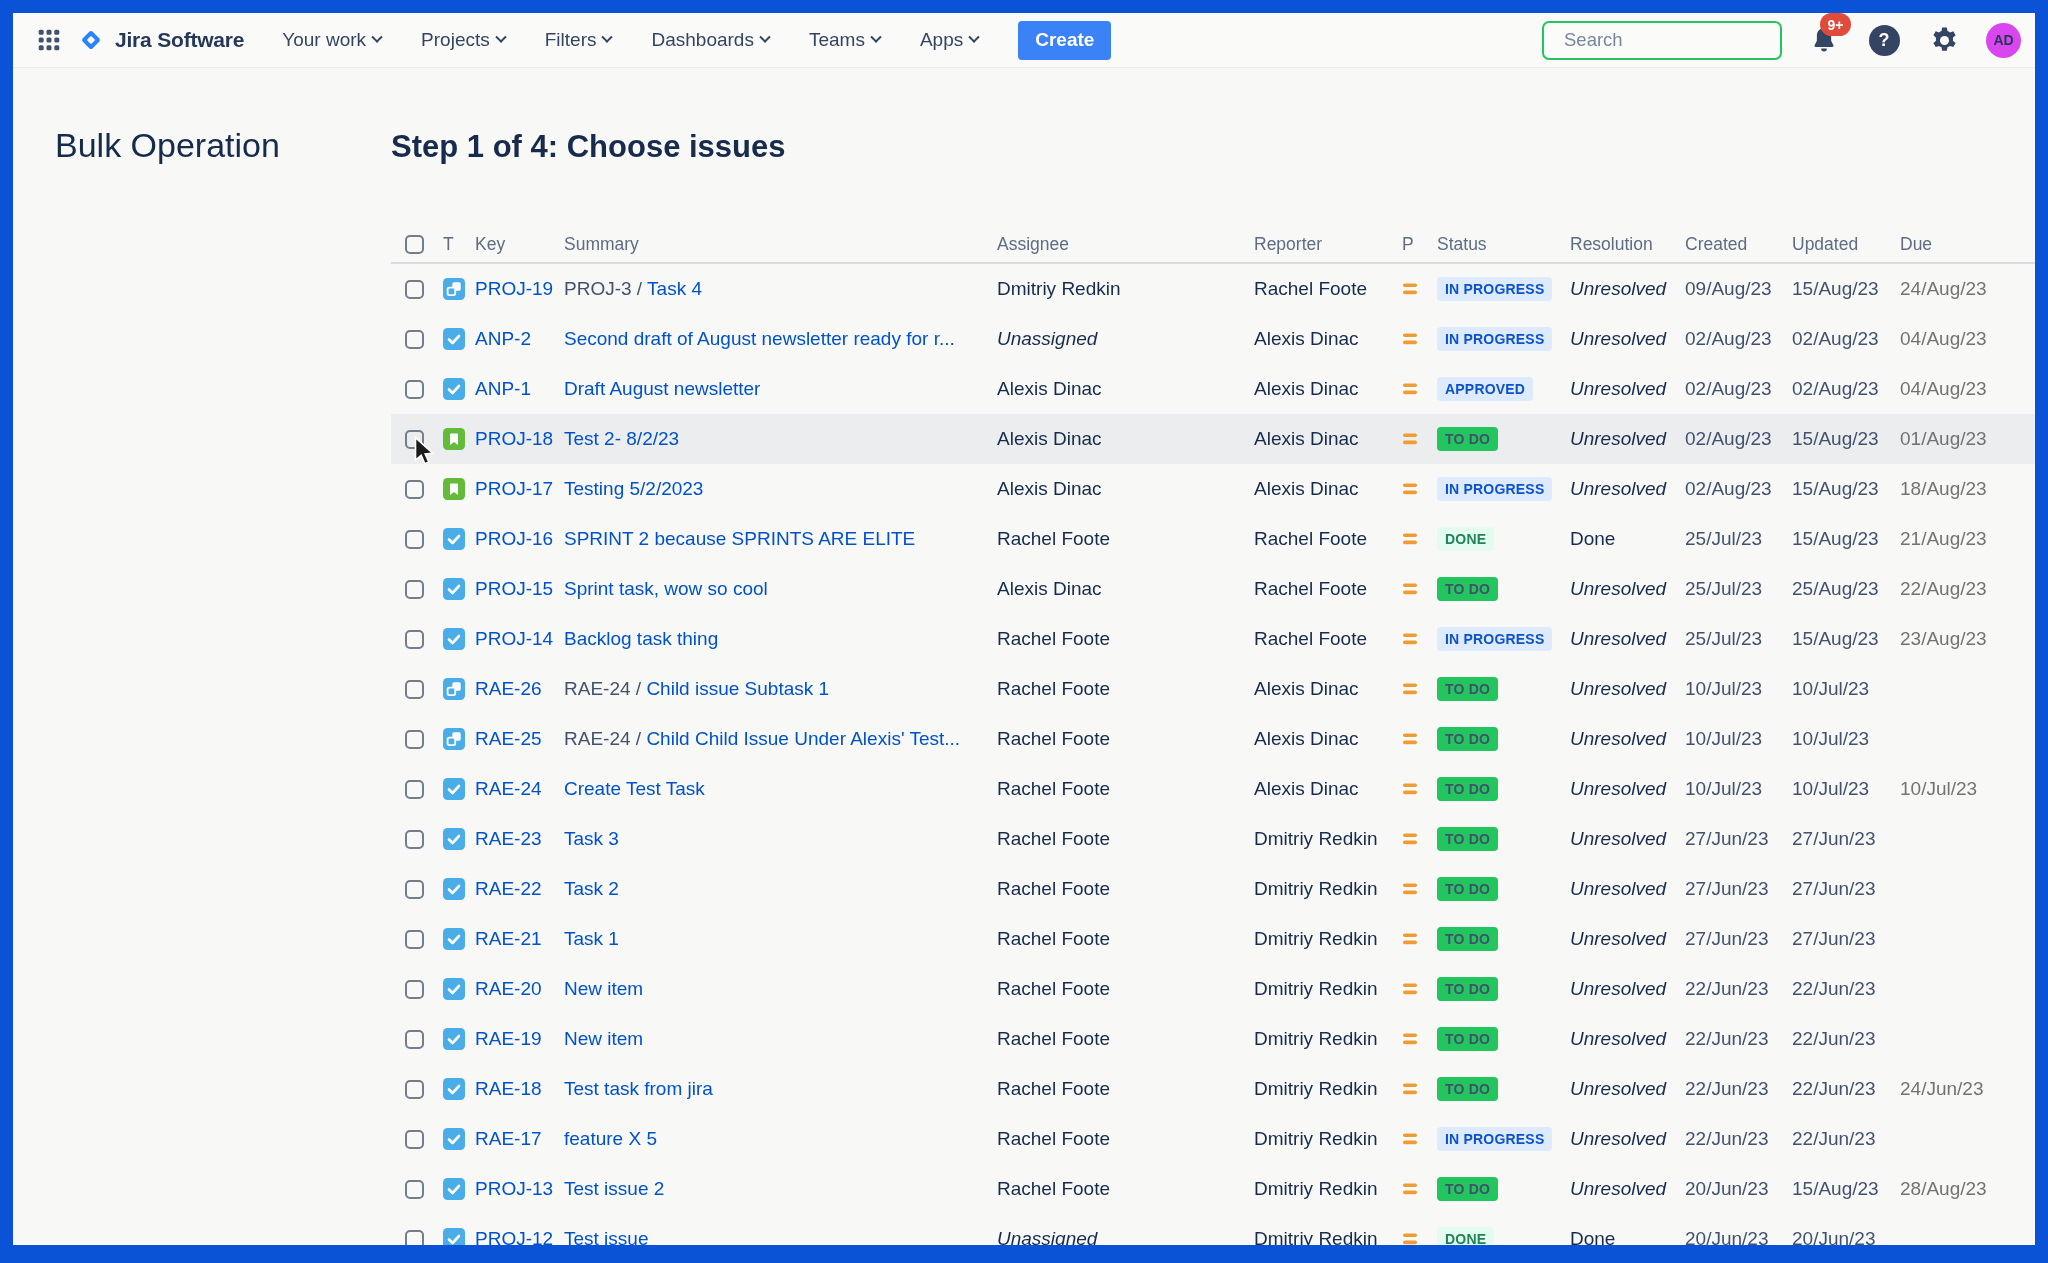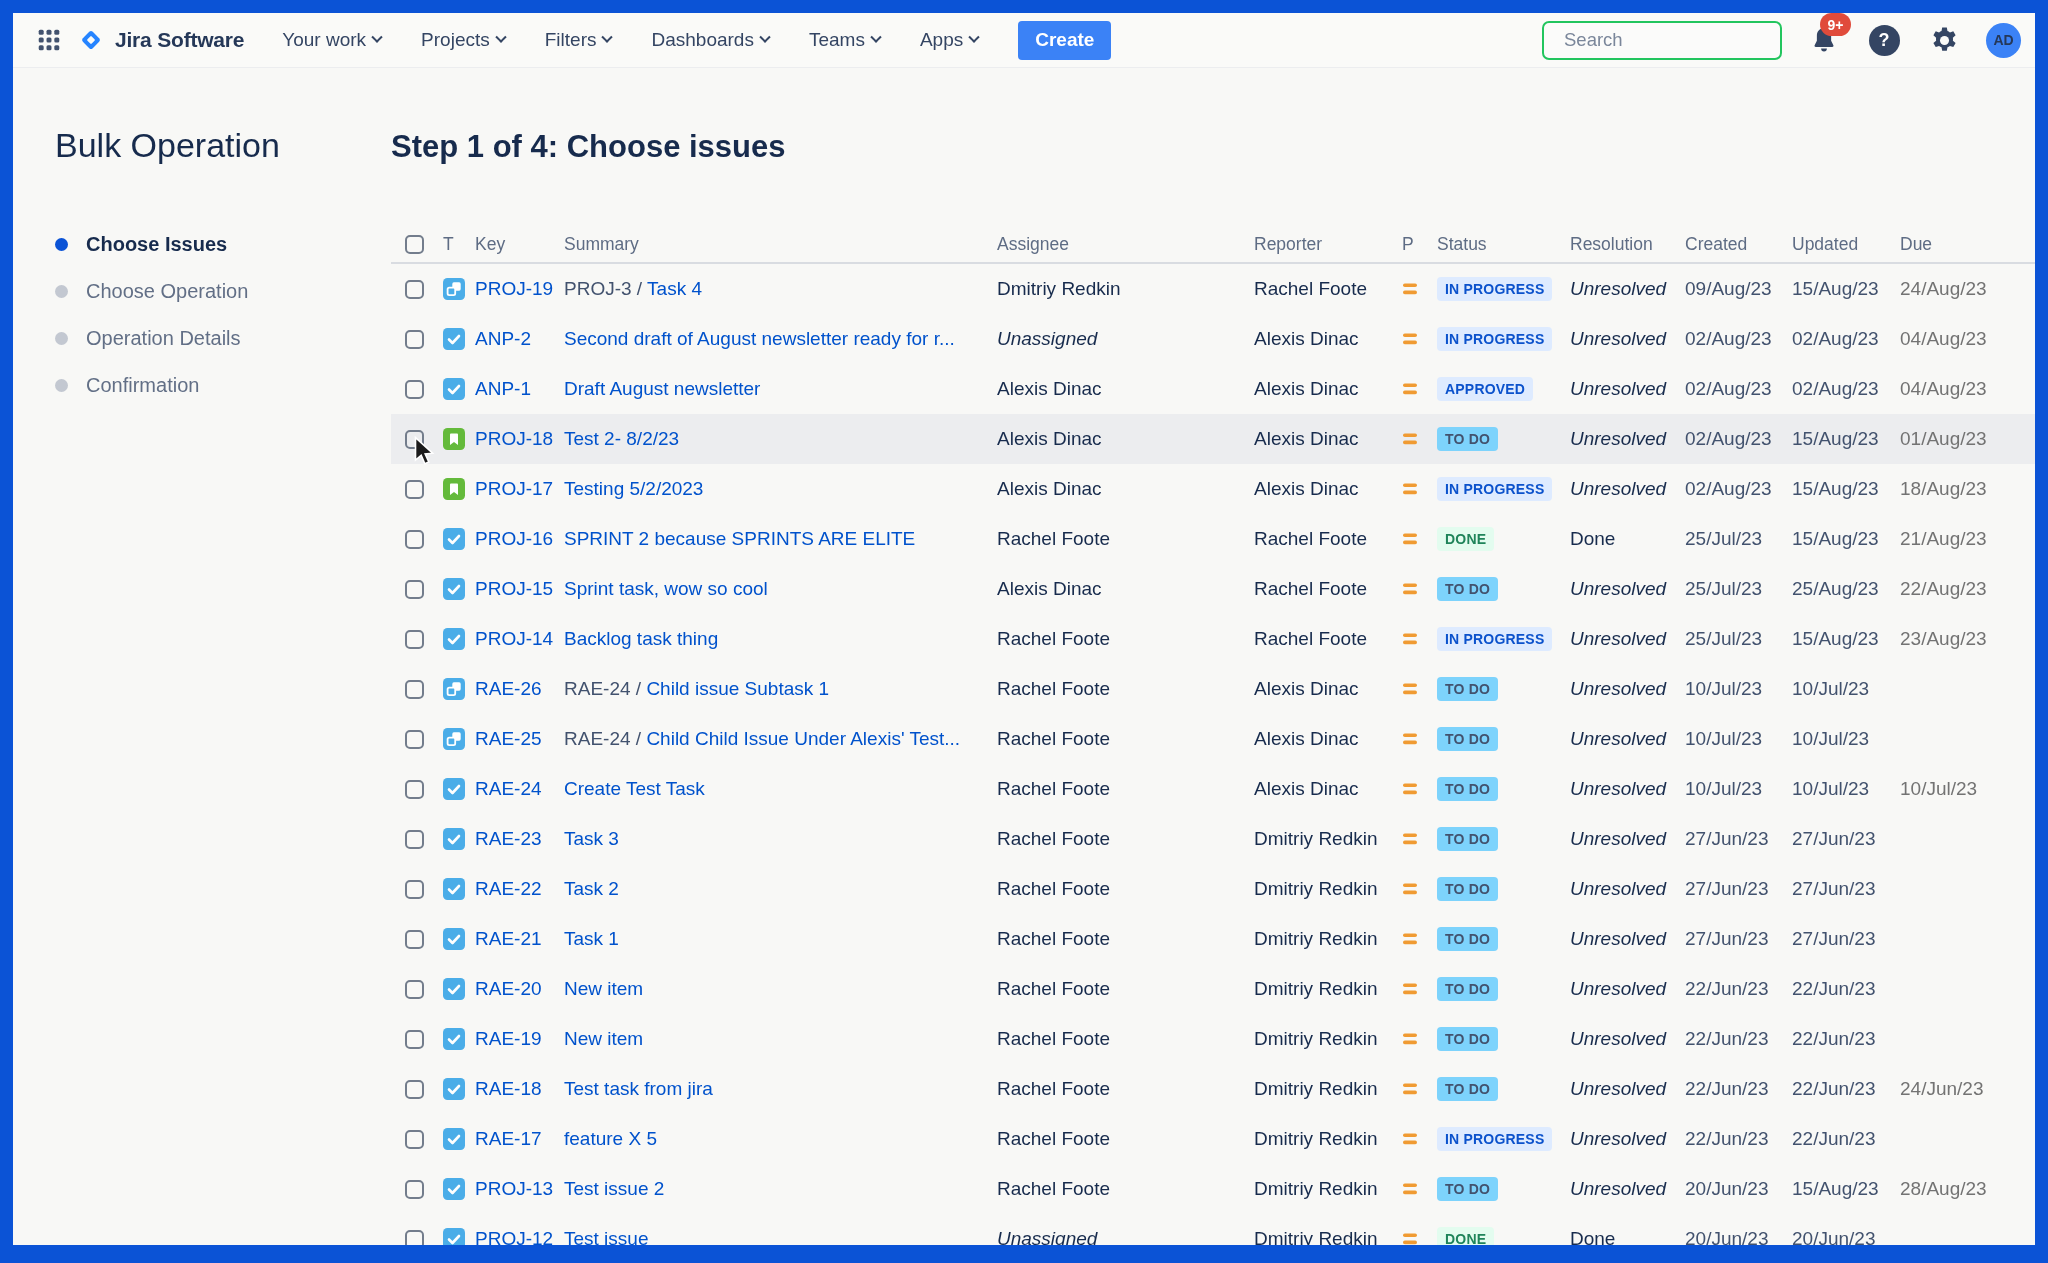--- a/index.html
+++ b/index.html
@@ -32,21 +32,21 @@
     font-size:18.5px; color:#344563; font-family:inherit; }
   .search-box input::placeholder { color:#7A869A; }
   .icon-btn { position:relative; width:36px; height:36px; display:flex;
     align-items:center; justify-content:center; cursor:pointer; }
   .notif-badge { position:absolute; top:-9px; left:14px; min-width:31px; height:23px;
     background:#E04B3B; border-radius:12px; color:#fff; font-size:14px; font-weight:700;
     display:flex; align-items:center; justify-content:center; padding:0 6px; }
   .help-circle { width:31px; height:31px; border-radius:50%; background:#344563;
     color:#fff; font-size:18px; font-weight:700; display:flex; align-items:center;
     justify-content:center; }
-  .avatar { width:35px; height:35px; border-radius:50%; background:#3b82f6;
+  .avatar { width:35px; height:35px; border-radius:50%; background:#d946ef;
     color:#253858; font-size:14px; font-weight:700; display:flex;
     align-items:center; justify-content:center; cursor:pointer; }
 
   
   .sidebar { position:absolute; left:0; top:55px; width:360px; }
   .sidebar h1 { margin:58px 0 0 42px; font-size:34px; font-weight:400; color:#172B4D; }
   .steps { list-style:none; margin:56px 0 0 42px; }
   .step { display:flex; align-items:center; gap:18px; height:47px; cursor:pointer; }
   .step-dot { width:13px; height:13px; border-radius:50%; background:#C3C8D1; flex:none; }
   .step-label { font-size:20px; color:#626F86; }
@@ -67,21 +67,21 @@
     background:transparent; cursor:pointer; }
   .type-ico { display:flex; align-items:center; }
   .key-link, .sum-link { color:#0052CC; font-size:19px; text-decoration:none; cursor:pointer; }
   .cell-sum { font-size:19px; white-space:nowrap; overflow:hidden; }
   .sum-parent { color:#42526E; }
   .person { font-size:19px; color:#172B4D; }
   .it { font-style:italic; }
   .badge { display:inline-block; font-size:14px; font-weight:700; letter-spacing:0.2px;
     padding:4px 8px; border-radius:4px; white-space:nowrap; }
   .badge.blue  { background:#DEEBFF; color:#0B52CC; }
-  .badge.gray  { background:#7dd3fc; color:#42526E; }
+  .badge.gray  { background:#22c55e; color:#42526E; }
   .badge.green { background:#E3FCEF; color:#1F845A; }
   .res { font-size:19px; color:#172B4D; }
   .date { font-size:19px; color:#42526E; }
   .date.due { color:#737373; }
 
   .cursor { position:absolute; left:398px; top:423px; z-index:5; pointer-events:none; }
 </style>
 </head>
 <body>
 
@@ -162,38 +162,20 @@
             <path fill="#344563" d="M10.2 2h3.6l.5 2.7a7.5 7.5 0 0 1 1.9 1.1l2.6-.9 1.8 3.1-2.1 1.8a7.6 7.6 0 0 1 0 2.4l2.1 1.8-1.8 3.1-2.6-.9a7.5 7.5 0 0 1-1.9 1.1l-.5 2.7h-3.6l-.5-2.7a7.5 7.5 0 0 1-1.9-1.1l-2.6.9-1.8-3.1 2.1-1.8a7.6 7.6 0 0 1 0-2.4L3.4 8l1.8-3.1 2.6.9a7.5 7.5 0 0 1 1.9-1.1z"></path>
             <circle cx="12" cy="12" r="3.5" fill="#FAFAF8"></circle>
           </svg>
         </div>
         <div class="avatar">AD</div>
       </div>
     </div>
 
     <div class="sidebar">
       <h1>Bulk Operation</h1>
-      <ul class="steps">
-          <li class="step active">
-            <span class="step-dot"></span>
-            <span class="step-label">Choose Issues</span>
-          </li>
-          <li class="step">
-            <span class="step-dot"></span>
-            <span class="step-label">Choose Operation</span>
-          </li>
-          <li class="step">
-            <span class="step-dot"></span>
-            <span class="step-label">Operation Details</span>
-          </li>
-          <li class="step">
-            <span class="step-dot"></span>
-            <span class="step-label">Confirmation</span>
-          </li>
-        </ul>
     </div>
 
     <div class="main">
       <h2>Step 1 of 4: Choose issues</h2>
       <div class="issue-table">
         <div class="thead">
           <div class="cell-check">
             <div class="checkbox"></div>
           </div>
         <div class="th">T</div>

